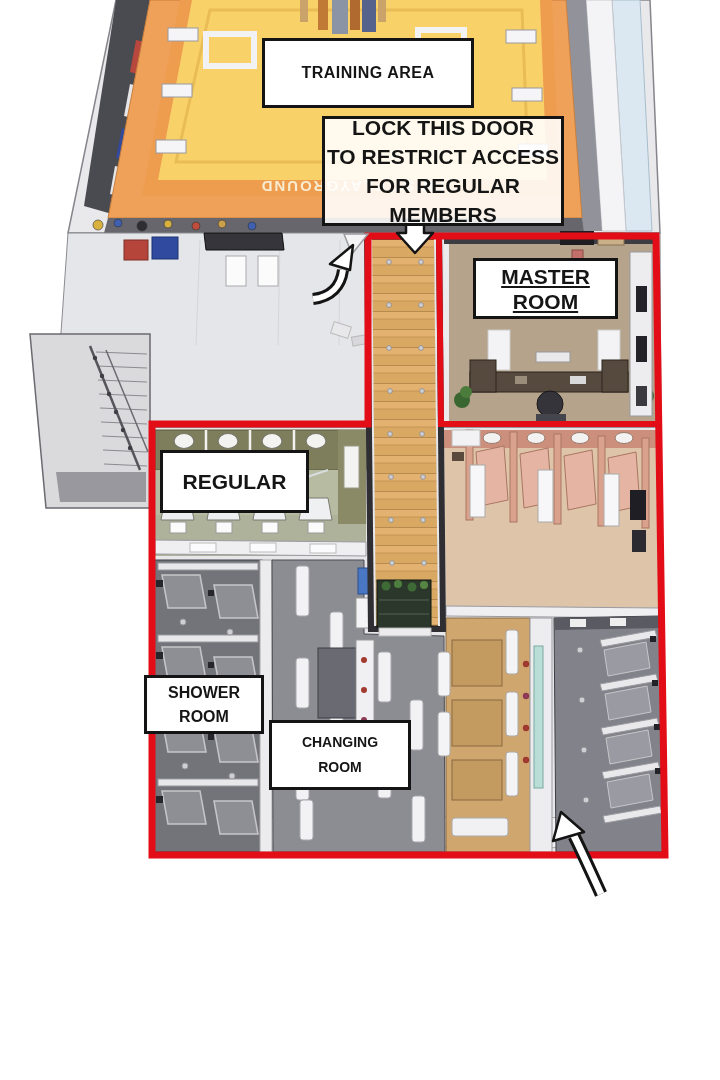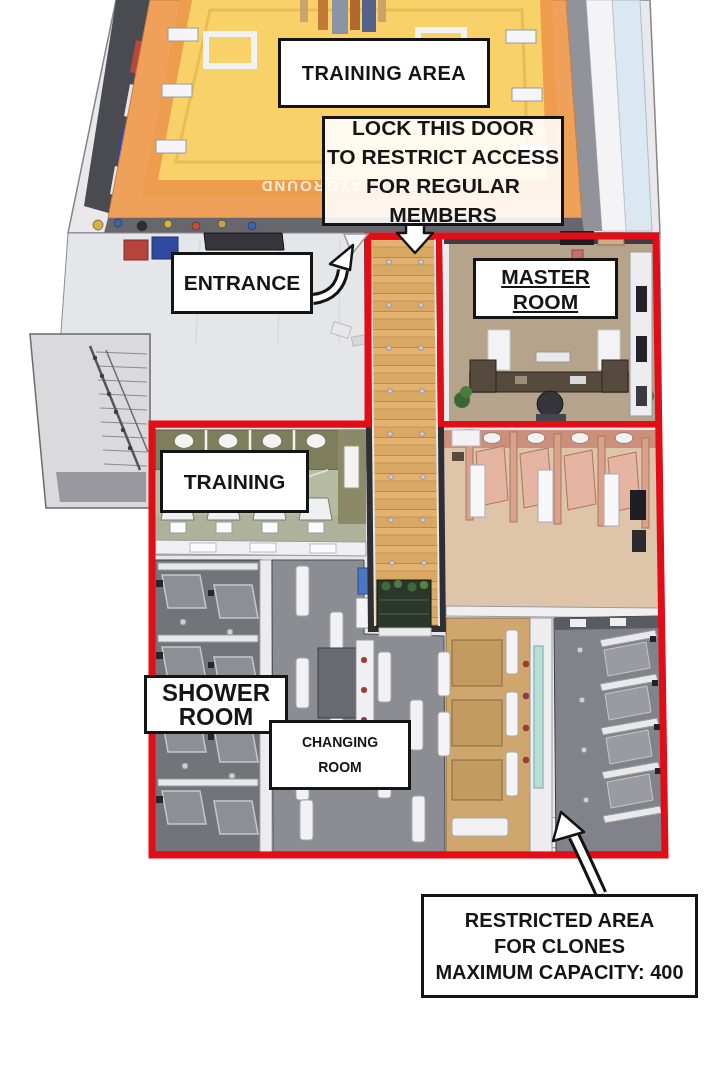--- a/index.html
+++ b/index.html
@@ -18,26 +18,26 @@
   }
   .callout{
     position:absolute;display:flex;align-items:center;justify-content:center;
     background:var(--c-label_bg,#ffffff);
     border:3px solid var(--c-label_border,#141414);
     color:#151515;font-weight:bold;text-align:center;
     box-sizing:border-box;z-index:5;
   }
   .callout.translucent{background:rgba(255,255,255,0.88);}
   .callout span{display:block;white-space:pre-line;}
-  .c-training {left:262px;top:38px;  width:212px;height:70px; font-size:20px;letter-spacing:.5px;margin-left:16px;}
+  .c-training {left:262px;top:38px;  width:212px;height:70px; font-size:16px;letter-spacing:.5px;}
   .c-lock     {left:322px;top:116px; width:242px;height:110px;font-size:21px;line-height:29px;}
   .c-entrance {left:171px;top:252px; width:142px;height:62px; font-size:21px;}
   .c-master   {left:473px;top:258px; width:145px;height:61px; font-size:21px;line-height:25px;text-decoration:underline;}
   .c-bathroom {left:160px;top:450px; width:149px;height:63px; font-size:21px;}
-  .c-shower   {left:144px;top:675px; width:144px;height:59px; font-size:24px;line-height:24px;}
+  .c-shower   {left:144px;top:675px; width:120px;height:59px; font-size:16px;line-height:24px;}
   .c-changing {left:269px;top:720px; width:142px;height:70px; font-size:14px;line-height:25px;}
   .c-restrict {left:421px;top:894px; width:277px;height:104px;font-size:20px;line-height:26px;}
 </style>
 </head>
 <body>
 
 <div id="panel">
 
   <svg id="floorplan" viewBox="0 0 720 1080">
     <defs>
@@ -427,36 +427,28 @@
   </svg>
 
   <div class="callout c-training">
     <span>TRAINING AREA</span>
   </div>
   <div class="callout c-lock translucent">
     <span>LOCK THIS DOOR
 TO RESTRICT ACCESS
 FOR REGULAR MEMBERS</span>
   </div>
-  <div class="callout c-entrance">
-    <span>ENTRANCE</span>
-  </div>
   <div class="callout c-master">
     <span>MASTER
 ROOM</span>
   </div>
   <div class="callout c-bathroom">
-    <span>TRAINING</span>
+    <span>REGULAR</span>
   </div>
   <div class="callout c-shower">
     <span>SHOWER
 ROOM</span>
   </div>
   <div class="callout c-changing">
     <span>CHANGING
 ROOM</span>
   </div>
-  <div class="callout c-restrict">
-    <span>RESTRICTED AREA
-FOR CLONES
-MAXIMUM CAPACITY: 400</span>
-  </div>
 </div>
 
 </body></html>

